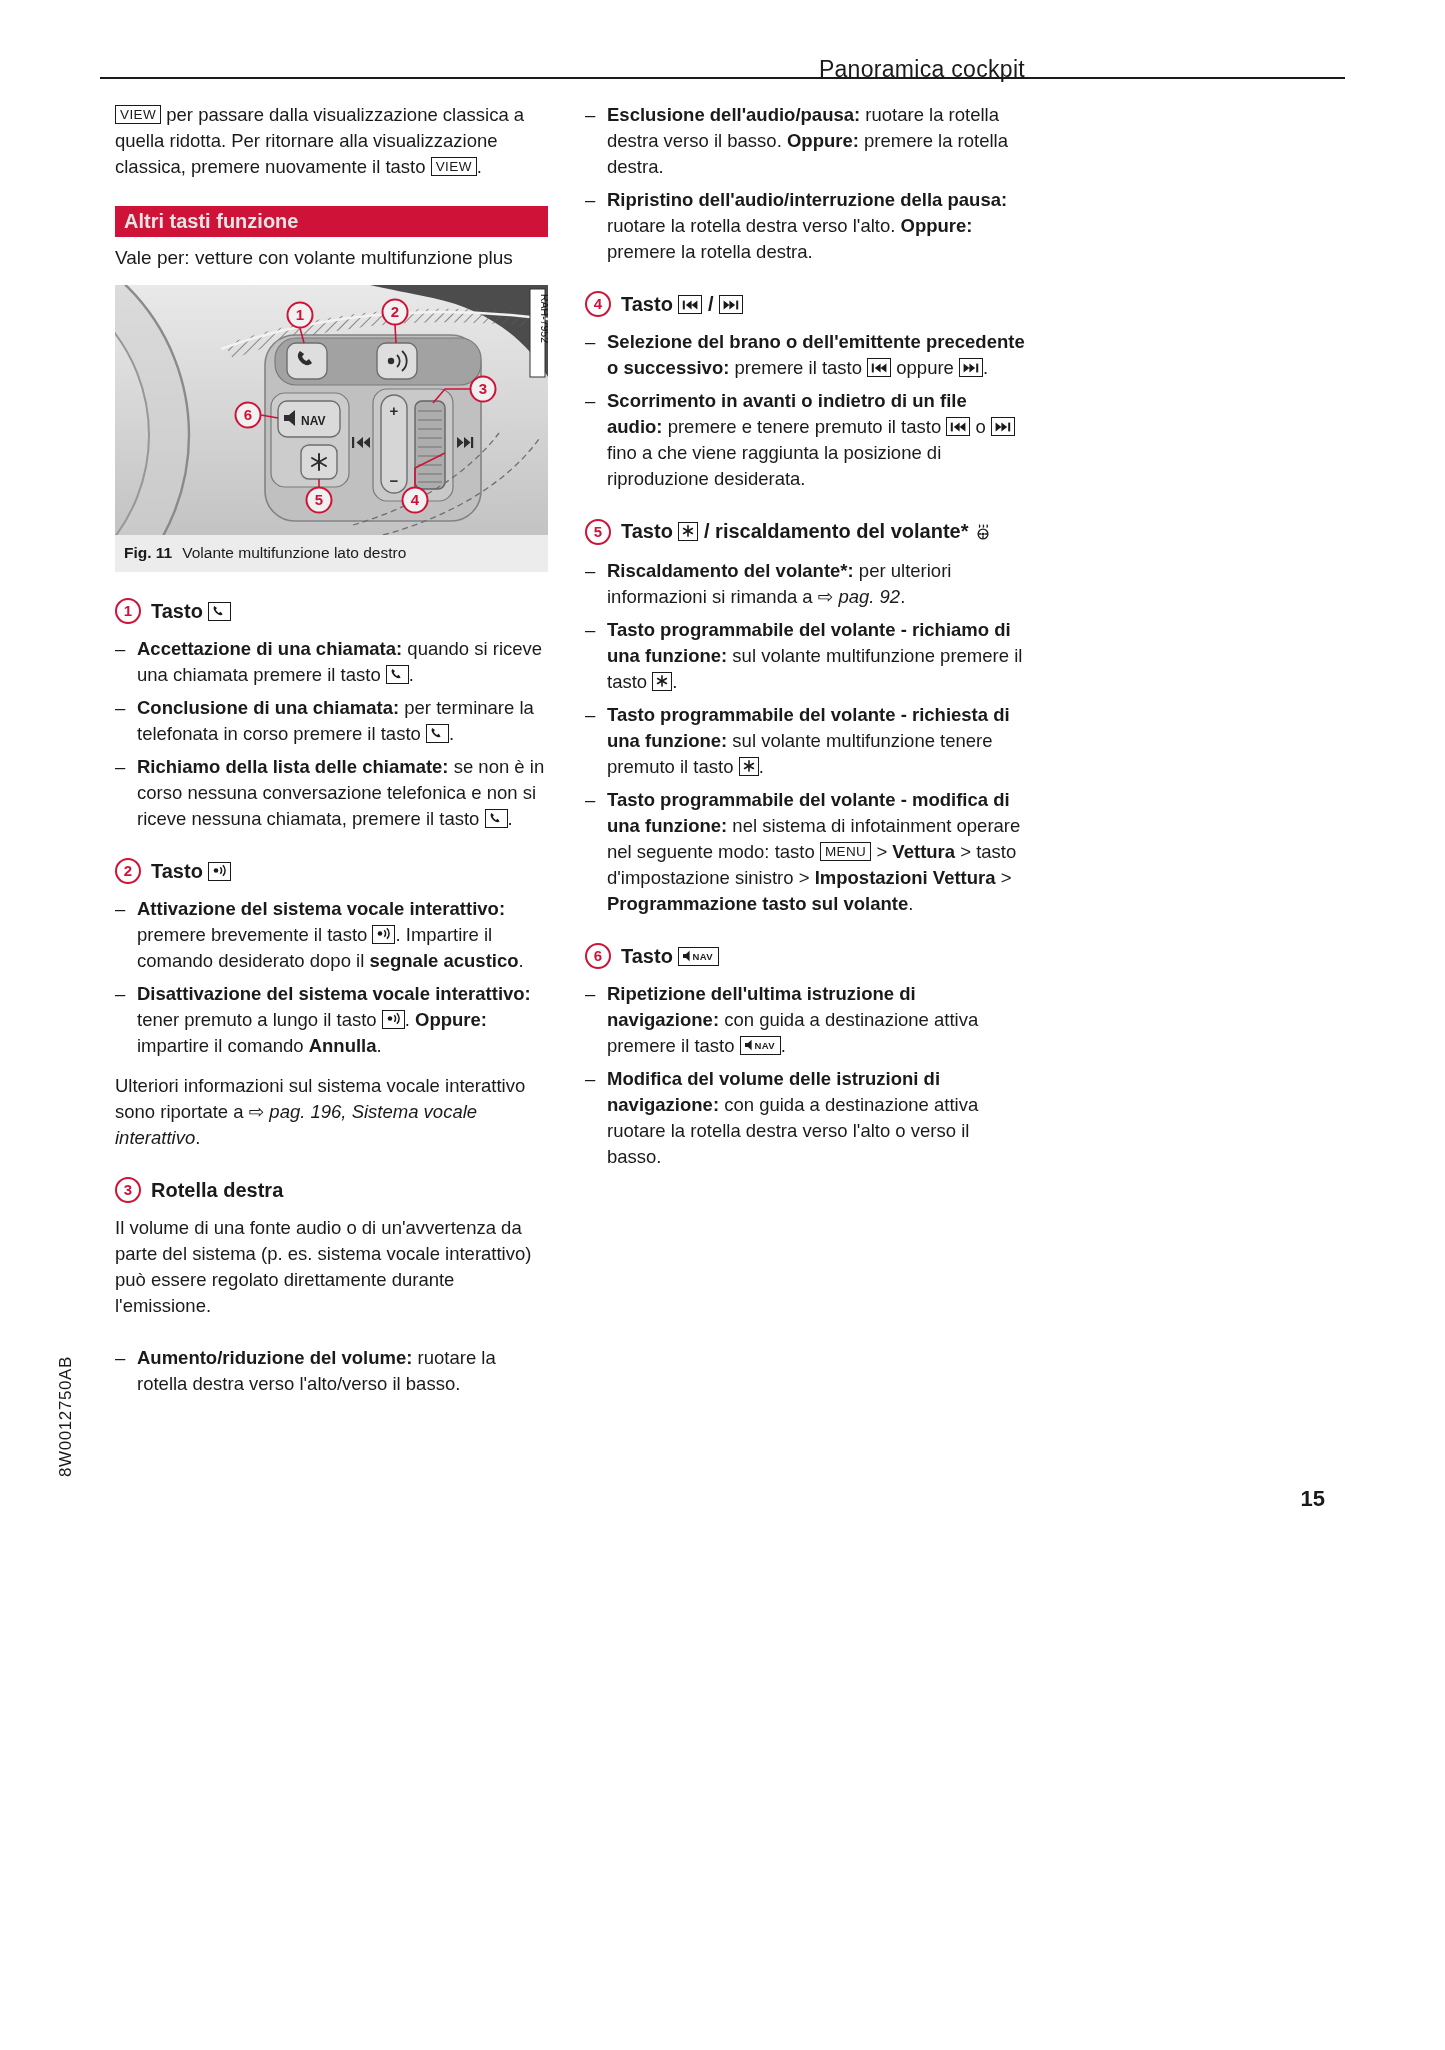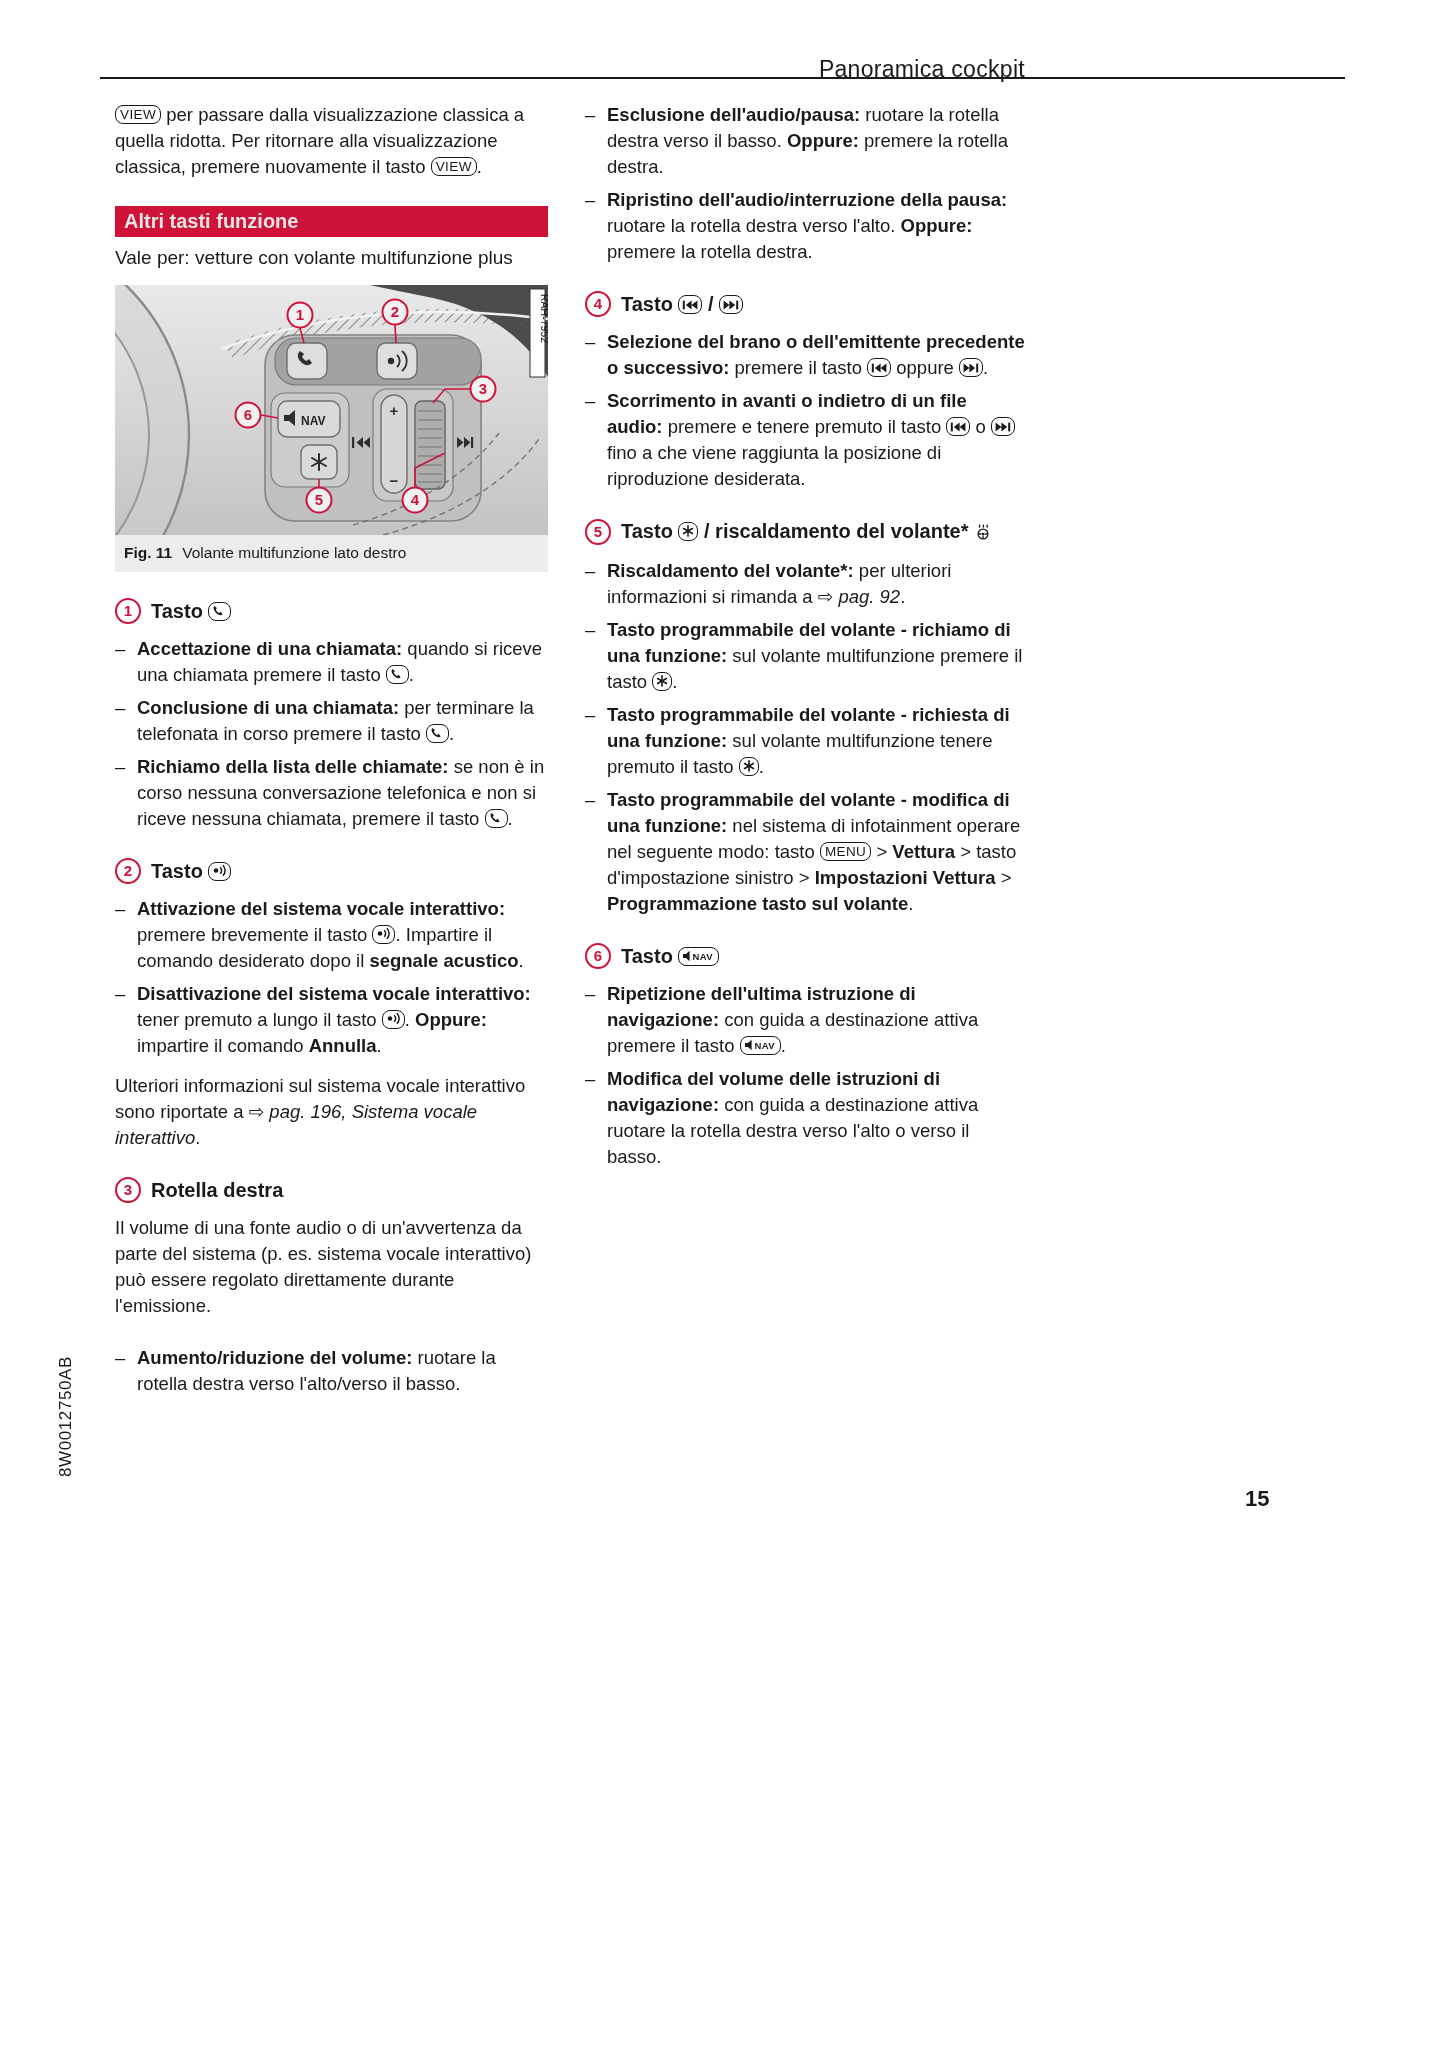--- a/index.html
+++ b/index.html
@@ -23,29 +23,29 @@
   .figcap{display:block;background:#ececec;font-size:15.5px;padding:5px 9px 6px}
   .figcap b{margin-right:10px}
   .sechead{display:flex;align-items:center;margin:26px 0 12px}
   .cnum{flex:none;width:26px;height:26px;border:2px solid var(--accent,#cf1238);border-radius:50%;
         color:var(--accent,#cf1238);font-weight:bold;font-size:15px;
         display:flex;align-items:center;justify-content:center;margin-right:10px}
   .sectitle{font-weight:bold;font-size:20px}
   .sectitle .kbox{font-weight:normal}
   .ditem{position:relative;padding-left:22px;margin:0 0 7px}
   .ditem::before{content:"–";position:absolute;left:0;top:0}
-  .kbox{display:inline-block;border:1.3px solid var(--text,#1a1a1a);border-radius:8px;
+  .kbox{display:inline-block;border:1.3px solid var(--text,#1a1a1a);border-radius:0;
         padding:0 4px;font-size:13.5px;line-height:17px;letter-spacing:.4px;
         vertical-align:2px;white-space:nowrap}
   .kbox.ibox{padding:0 3px}
   .kbox svg{vertical-align:-1px}
   .ibare{display:inline-block;vertical-align:-2px}
   .sidecode{position:absolute;left:56px;top:1325px;height:152px;writing-mode:vertical-rl;
             transform:rotate(180deg);font-size:17px;letter-spacing:.6px}
-  .pagenum{position:absolute;top:1486px;left:1245px;width:80px;
+  .pagenum{position:absolute;top:1486px;left:1245px;width:80px;text-align:right;
            font-size:22px;font-weight:bold}
   .co-line{stroke:var(--accent,#cf1238);stroke-width:1.6;fill:none}
   .co-circ{stroke:var(--accent,#cf1238);stroke-width:2;fill:#f1f1f1}
   .co-num{fill:var(--accent,#cf1238);font-weight:bold;font-size:15px}
 </style>
 </head>
 <body>
 
 <div class="page">
 

